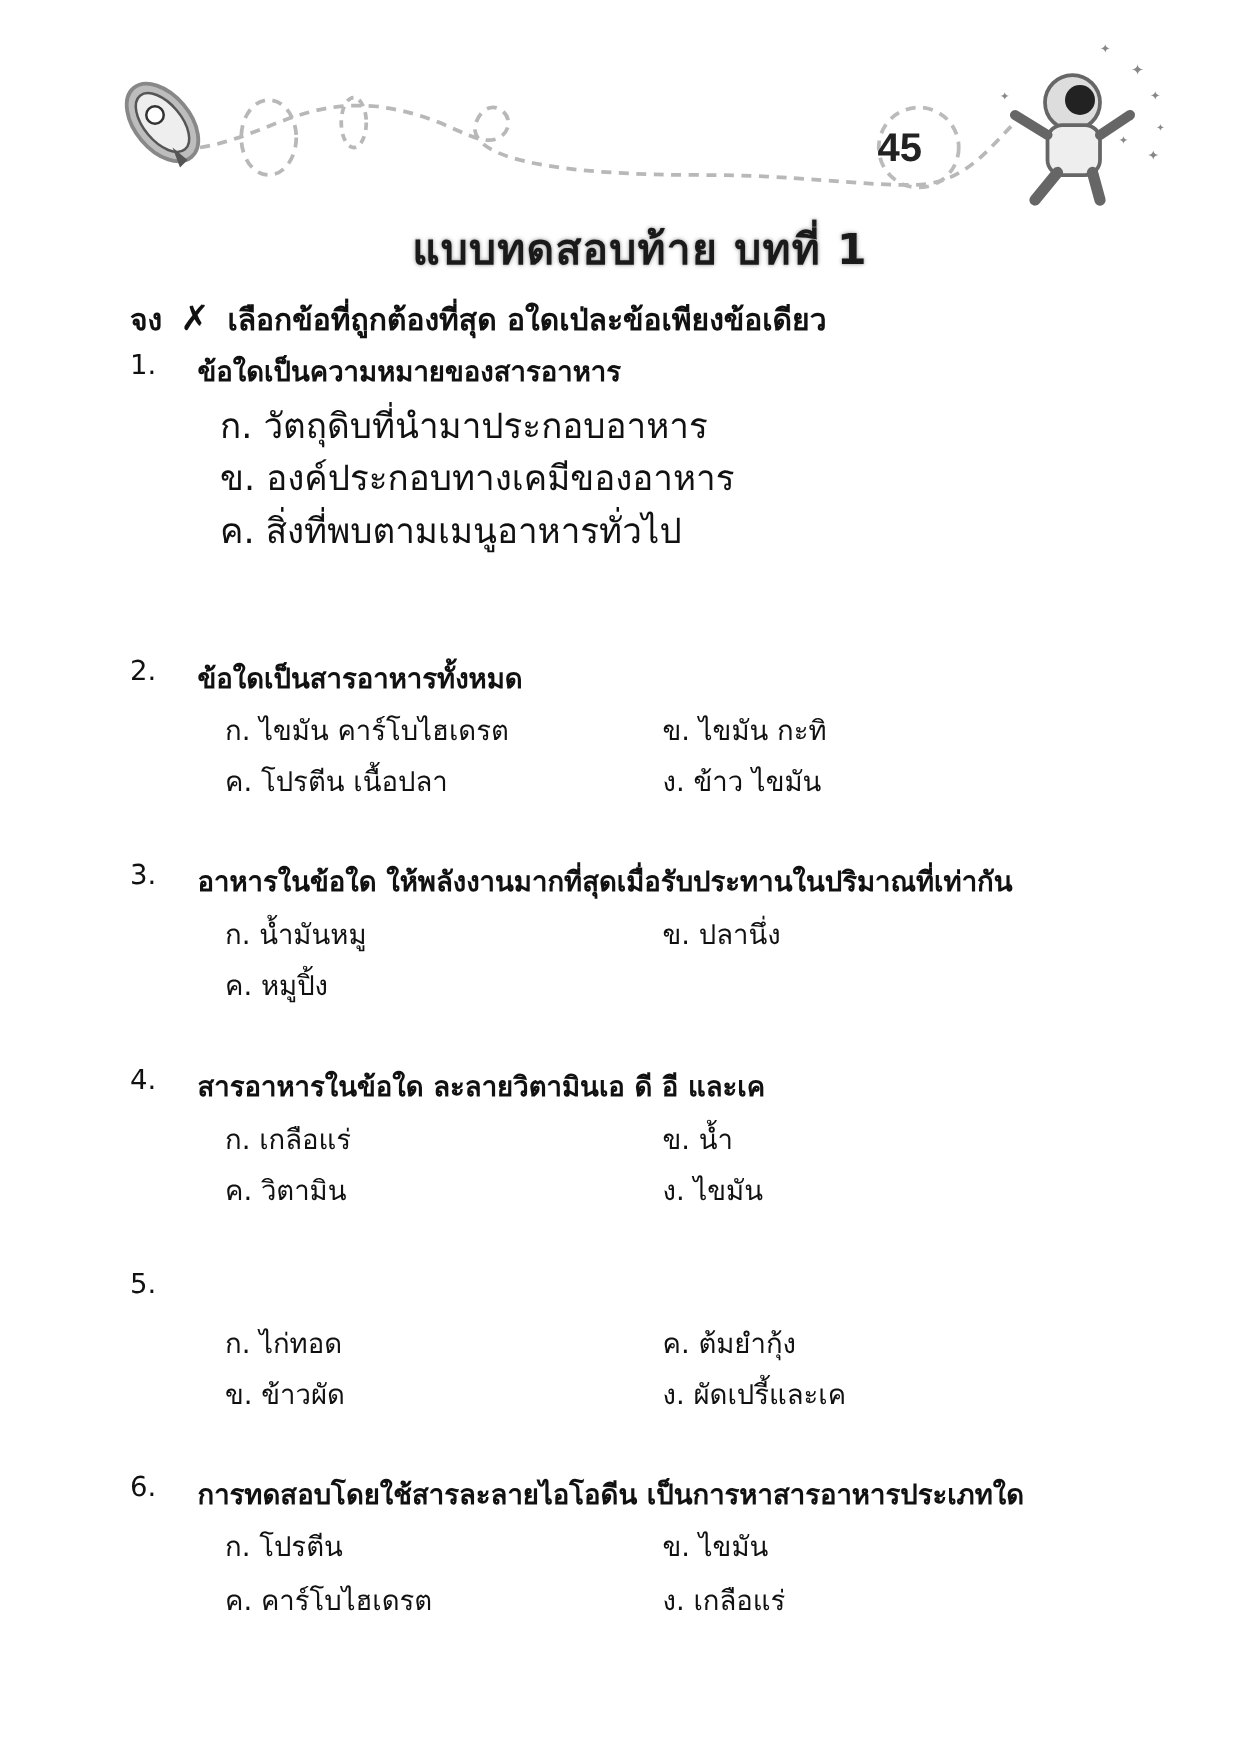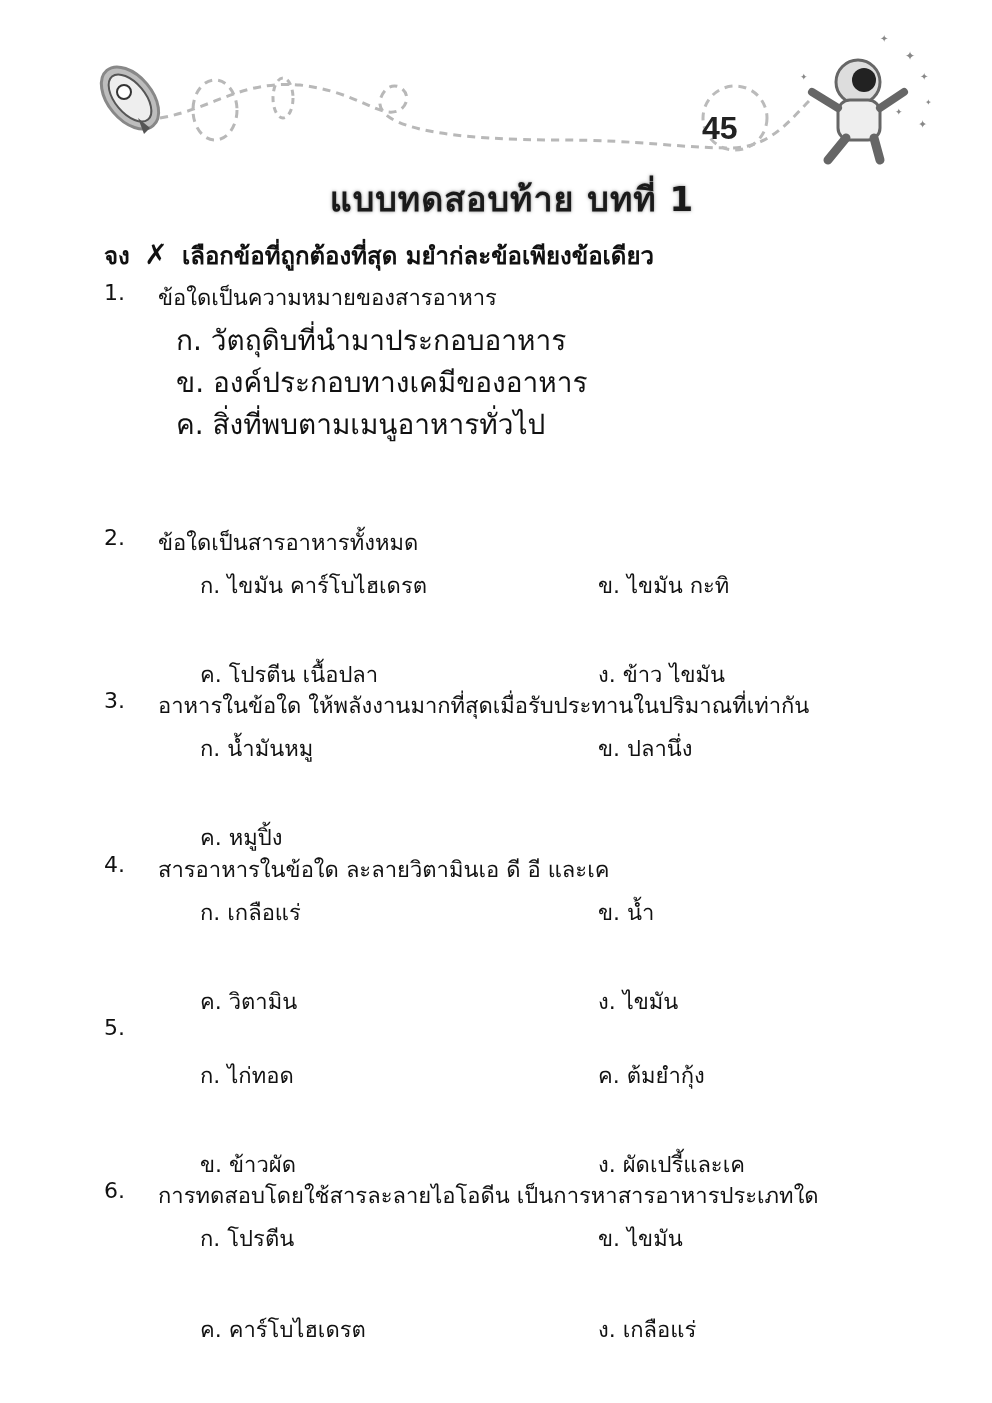--- a/index.html
+++ b/index.html
@@ -1,31 +1,31 @@
 <!DOCTYPE html>
 <html><head>
 <meta charset="utf-8">
 <style>
   html, body { margin: 0; padding: 0; background: #ffffff; }
   body { width: 992px; height: 1403px; position: relative; overflow: hidden;
          font-family: "DejaVu Sans", "Liberation Sans", sans-serif; color: #111; }
   .deco { position: absolute; left: 0; top: 0; width: 992px; height: 200px; }
-  .page-number { position: absolute; left: 702px; top: 110px; font-family: "Liberation Sans", sans-serif;
+  .page-number { position: absolute; left: 702px; top: 100px; font-family: "Liberation Sans", sans-serif;
                  font-weight: bold; font-size: 32px; color: #222; }
   .title { position: absolute; left: 0; width: 992px; top: 172px; text-align: center;
            font-size: 34px; font-weight: bold; color: #1a1a1a;
            text-shadow: 0 0 4px #bbb, 0 0 2px #999; letter-spacing: 1px; padding-left: 16px; }
   .instruction { position: absolute; left: 104px; top: 236px; font-size: 24px; font-weight: bold; }
   .instruction .xmark { font-style: italic; font-weight: bold; font-size: 28px; margin: 0 6px; }
   .question { position: absolute; left: 104px; width: 800px; }
   .q-head { font-size: 22px; font-weight: bold; height: 40px; display: flex; }
   .q-num { width: 54px; font-weight: normal; }
-  .q-text { font-weight: normal; }
+  .q-text { font-weight: bold; }
   .opts-single .opt { position: relative; left: 72px; font-size: 28px; height: 42px; line-height: 42px; }
-  .opts-grid { display: grid; grid-template-columns: 350px 350px; margin-left: 96px; gap: 48px; }
+  .opts-grid { display: grid; grid-template-columns: 350px 350px; margin-left: 76px; }
   .opts-grid .opt { font-size: 22px; height: 41px; line-height: 41px; }
 </style>
 </head>
 <body>
 
 <svg class="deco" viewBox="0 0 992 200">
 
   <g>
     <ellipse cx="130" cy="98" rx="22" ry="36" transform="rotate(-40 130 98)" fill="#bdbdbd" stroke="#888" stroke-width="3"></ellipse>
     <ellipse cx="130" cy="98" rx="15" ry="28" transform="rotate(-40 130 98)" fill="#eee" stroke="#555" stroke-width="2"></ellipse>
@@ -58,21 +58,21 @@
   </g>
 </svg>
 
 <div class="page-number">45</div>
 
 <div class="title">แบบทดสอบท้าย บทที่ 1</div>
 
 <div class="instruction">
   <span>จง</span>
   <span class="xmark">✗</span>
-  <span>เลือกข้อที่ถูกต้องที่สุด มยำก่ละข้อเพียงข้อเดียว</span>
+  <span>เลือกข้อที่ถูกต้องที่สุด อใดเป่ละข้อเพียงข้อเดียว</span>
 </div>
 
 <div class="question" style="top:280px;">
   <div class="q-head">
     <span class="q-num">1.</span>
     <span class="q-text">ข้อใดเป็นความหมายของสารอาหาร</span>
   </div>
   <div class="opts-single">
     <div class="opt">ก. วัตถุดิบที่นำมาประกอบอาหาร</div>
     <div class="opt">ข. องค์ประกอบทางเคมีของอาหาร</div>

